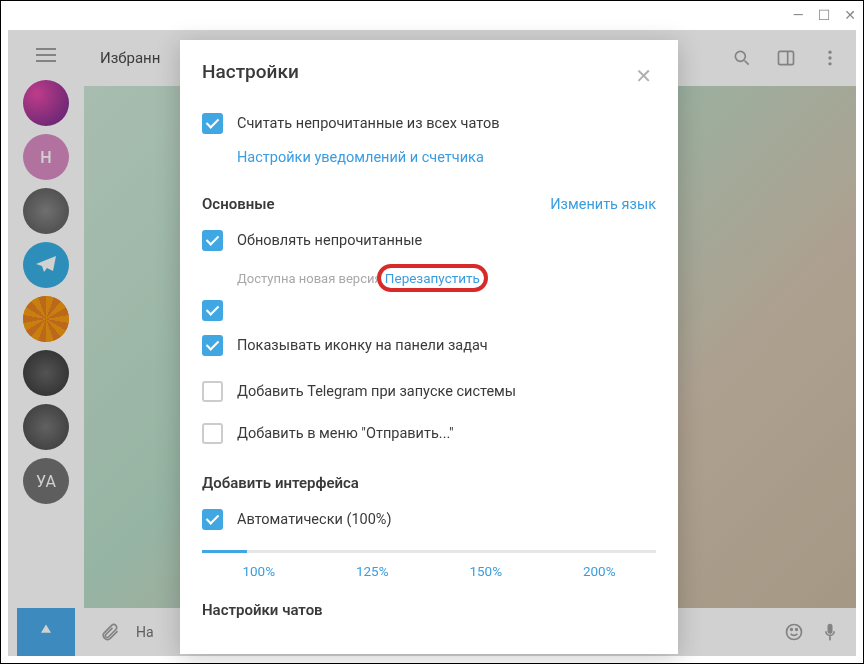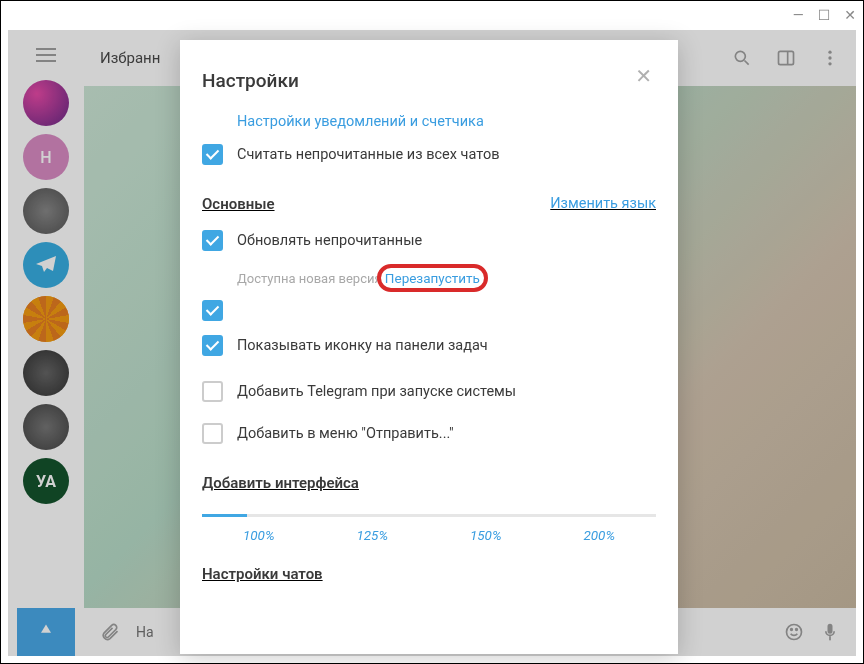--- a/index.html
+++ b/index.html
@@ -22,44 +22,44 @@
 .main { flex: 1; position: relative; background: linear-gradient(135deg, #cfe8d8 0%, #b8dcc8 40%, #d4c4b0 70%, #c8b8a0 100%); }
 .topbar { height: 56px; background: #fff; display: flex; align-items: center; padding: 0 16px; color: #4a4a4a; font-size: 15px; }
 .topbar-title { flex: 1; }
 .topbar-icons { display: flex; gap: 24px; color: #a0a0a0; }
 .inputbar { position: absolute; bottom: 0; left: 0; right: 0; height: 48px; background: #fff; display: flex; align-items: center; padding: 0 16px; gap: 16px; color: #a0a0a0; }
 .inputbar input { flex: 1; border: none; outline: none; font-size: 14px; color: #999; background: transparent; }
 
 .backdrop { position: absolute; top: 30px; left: 8px; right: 8px; bottom: 8px; background: rgba(0,0,0,0.18); z-index: 50; }
 
 .dialog { position: absolute; top: 40px; left: 180px; width: 498px; height: 614px; background: #fff; z-index: 100; box-shadow: 0 4px 24px rgba(0,0,0,0.2); display: flex; flex-direction: column; }
-.dialog-header { padding: 20px 22px 14px; display: flex; align-items: flex-end; }
+.dialog-header { padding: 20px 22px 14px; display: flex; align-items: flex-start; }
 .dialog-title { font-size: 19px; font-weight: 500; color: #3a3a3a; flex: 1; }
 .close-x { font-size: 20px; color: #b0b0b0; cursor: pointer; padding: 4px; }
 .dialog-body { flex: 1; overflow: hidden; padding: 0 22px; }
 
 .row { display: flex; align-items: flex-start; padding: 7px 0; }
 .chk { width: 21px; height: 21px; border: 2px solid #ccc; border-radius: 3px; flex-shrink: 0; margin-right: 14px; position: relative; }
 .chk.on { background: #40a7e3; border-color: #40a7e3; }
 .chk.on::after { content: ""; position: absolute; left: 5px; top: 1px; width: 5px; height: 10px; border: solid #fff; border-width: 0 2px 2px 0; transform: rotate(45deg); }
 .lbl { font-size: 14.5px; color: #3a3a3a; line-height: 22px; }
 .sub { font-size: 13px; color: #a8a8a8; margin-top: 18px; text-align: right; }
 .link { color: #3a9de0; cursor: pointer; font-size: 14.5px; }
 
-.section-head { display: flex; align-items: flex-start; padding: 22px 0 10px; text-decoration: underline; }
+.section-head { display: flex; align-items: center; padding: 22px 0 10px; }
 .section-title { font-size: 15px; font-weight: 600; color: #3a3a3a; flex: 1; }
 
 .restart-pill { display: inline-block; position: relative; }
 .restart-pill::before { content: ""; position: absolute; left: -8px; right: -8px; top: -6px; bottom: -6px; border: 4px solid #d92a2a; border-radius: 14px; }
 .restart-link { color: #3a9de0; font-size: 13.5px; position: relative; z-index: 1; }
 
 .scale-track { height: 3px; background: #e6e6e6; margin: 12px 0 0; position: relative; }
 .scale-fill { position: absolute; left: 0; width: 10%; top: 0; bottom: 0; background: #40a7e3; }
 .scale-marks { display: flex; justify-content: space-around; margin-top: 10px; }
-.scale-marks span { color: #3a9de0; font-size: 13.5px; font-style: italic; }
+.scale-marks span { color: #3a9de0; font-size: 13.5px; }
 
 .icn { width: 20px; height: 20px; }
 </style>
 </head>
 <body>
 
 <div class="outer-border"></div>
 
 <div class="titlebar">
   <span>—</span>
@@ -81,21 +81,21 @@
         <div class="avatar" style="background: rgb(55, 174, 226); display: flex; align-items: center; justify-content: center; color: rgb(255, 255, 255); font-size: 16px; font-weight: 500;">
           <svg width="24" height="24" viewBox="0 0 24 24" fill="#fff">
             <path d="M22 3L2 11l6 2 2 6 3-4 6 3z"></path>
           </svg>
         </div>
         <div class="avatar" style="background: rgb(243, 156, 18); display: flex; align-items: center; justify-content: center; color: rgb(255, 255, 255); font-size: 16px; font-weight: 500;">
           <div style="width:100%;height:100%;border-radius:50%;background:repeating-conic-gradient(#f39c12 0 20deg,#e67e22 20deg 40deg)"></div>
         </div>
         <div class="avatar" style="background: radial-gradient(circle, rgb(102, 102, 102), rgb(51, 51, 51)); display: flex; align-items: center; justify-content: center; color: rgb(255, 255, 255); font-size: 16px; font-weight: 500;"></div>
         <div class="avatar" style="background: radial-gradient(circle, rgb(119, 119, 119), rgb(68, 68, 68)); display: flex; align-items: center; justify-content: center; color: rgb(255, 255, 255); font-size: 16px; font-weight: 500;"></div>
-        <div class="avatar" style="background: #14532d; display: flex; align-items: center; justify-content: center; color: rgb(255, 255, 255); font-size: 16px; font-weight: 700;">УА</div>
+        <div class="avatar" style="background: #737373; display: flex; align-items: center; justify-content: center; color: rgb(255, 255, 255); font-size: 16px; font-weight: 400;">УА</div>
       </div>
     <div class="compose">
       <svg viewBox="0 0 24 24">
           <path d="M12 3l6 10H6z"></path>
         </svg>
     </div>
   </div>
   <div class="main">
     <div class="topbar">
       <div class="topbar-title">Избранн</div>
@@ -137,26 +137,26 @@
 <div class="backdrop"></div>
 
 <div class="dialog">
   <div class="dialog-header">
     <div class="dialog-title">Настройки</div>
     <div class="close-x">✕</div>
   </div>
   <div class="dialog-body">
 
     <div class="row">
+      <div class="chk on"></div>
+      <div class="lbl">Считать непрочитанные из всех чатов</div>
+    </div>
+    <div class="row">
       <div style="width:35px"></div>
       <div class="link">Настройки уведомлений и счетчика</div>
-    </div>
-    <div class="row">
-      <div class="chk on"></div>
-      <div class="lbl">Считать непрочитанные из всех чатов</div>
     </div>
 
     <div class="section-head">
       <div class="section-title">Основные</div>
       <div class="link">Изменить язык</div>
     </div>
 
     <div class="row">
       <div class="chk on"></div>
       <div>
@@ -184,20 +184,24 @@
 
     <div class="row" style="margin-top:6px">
       <div class="chk"></div>
       <div class="lbl">Добавить в меню "Отправить..."</div>
     </div>
 
     <div class="section-head">
       <div class="section-title">Добавить интерфейса</div>
     </div>
 
+    <div class="row">
+      <div class="chk on"></div>
+      <div class="lbl">Автоматически (100%)</div>
+    </div>
 
     <div class="scale-track">
       <div class="scale-fill"></div>
     </div>
     <div class="scale-marks">
       <span>100%</span>
       <span>125%</span>
       <span>150%</span>
       <span>200%</span>
     </div>

